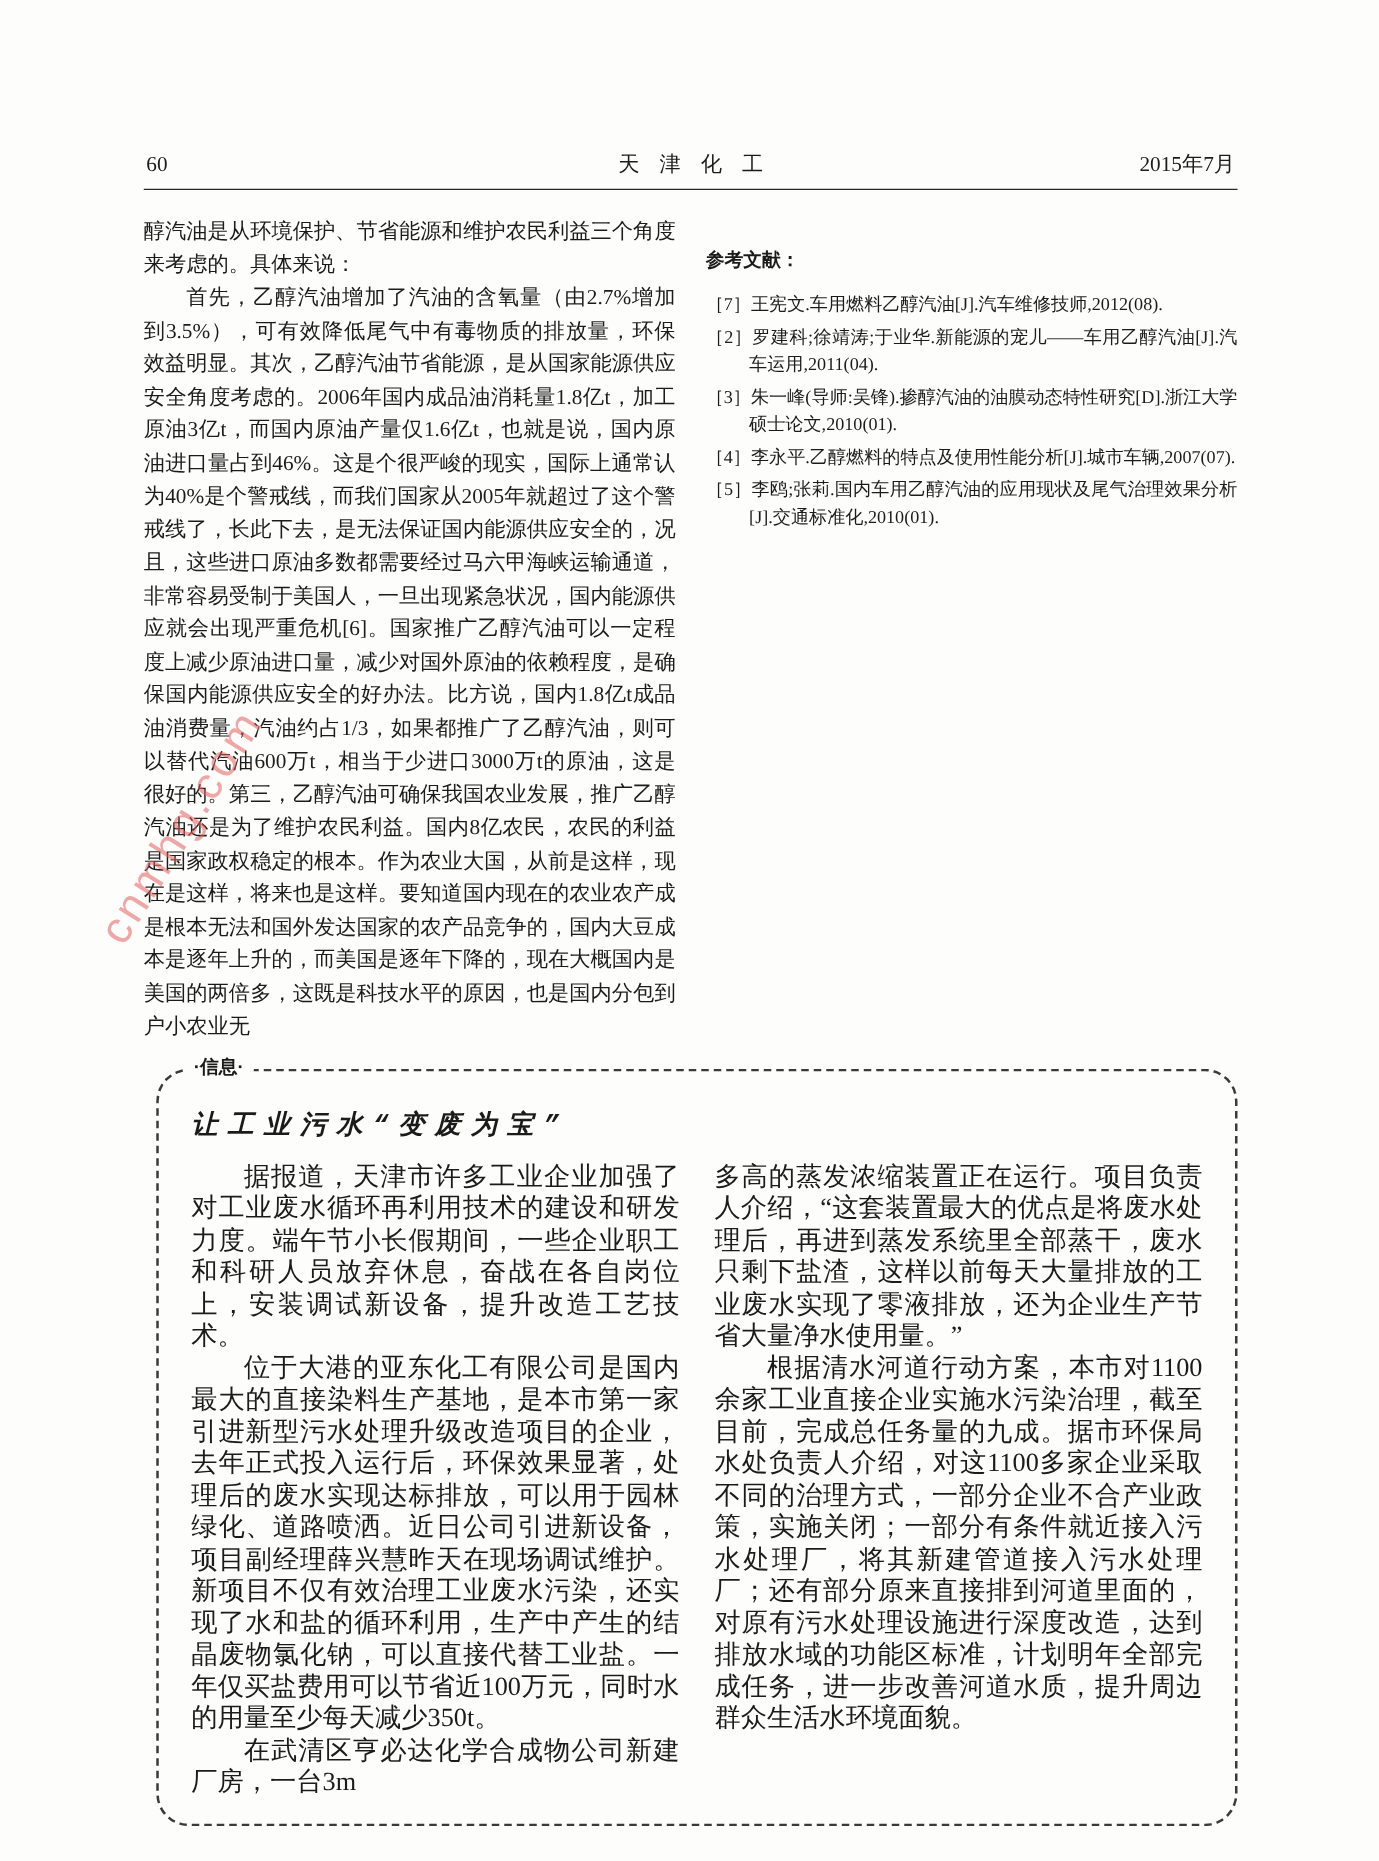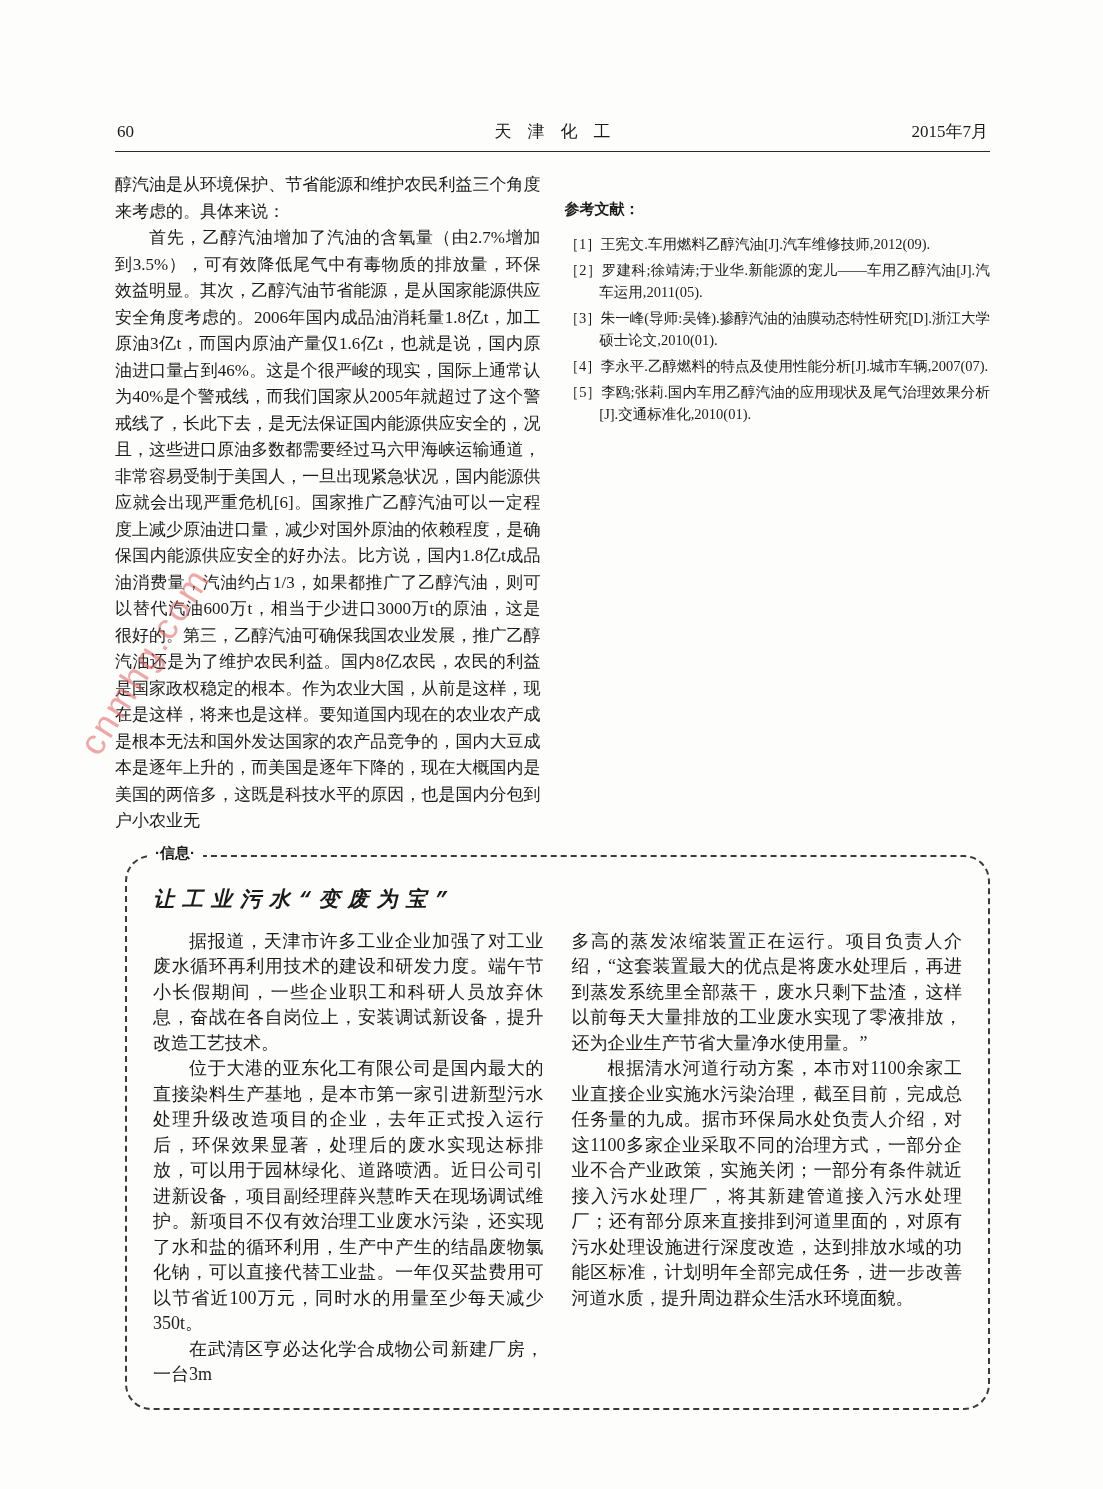--- a/index.html
+++ b/index.html
@@ -72,21 +72,21 @@
   .box-title {
     text-align: left;
     font-size: 21px;
     font-weight: bold;
     font-style: italic;
     letter-spacing: 8px;
     margin: 12px 0 16px 0;
     font-family: Liberation Mono, monospace;
   }
   .box-columns { display: flex; gap: 28px; }
-  .box-col { flex: 1; font-size: 18px; line-height: 25.5px; text-align: justify; }
+  .box-col { flex: 1; font-size: 21px; line-height: 25.5px; text-align: justify; }
 
   
   .watermark {
     position: absolute;
     left: -15px;
     top: 640px;
     width: 320px;
     text-align: center;
     transform: rotate(-58deg);
     transform-origin: center;
@@ -114,22 +114,22 @@
 
   <main class="columns">
     <section class="col">
       <p class="cont">醇汽油是从环境保护、节省能源和维护农民利益三个角度来考虑的。具体来说：</p>
       <p class="ind">首先，乙醇汽油增加了汽油的含氧量（由2.7%增加到3.5%），可有效降低尾气中有毒物质的排放量，环保效益明显。其次，乙醇汽油节省能源，是从国家能源供应安全角度考虑的。2006年国内成品油消耗量1.8亿t，加工原油3亿t，而国内原油产量仅1.6亿t，也就是说，国内原油进口量占到46%。这是个很严峻的现实，国际上通常认为40%是个警戒线，而我们国家从2005年就超过了这个警戒线了，长此下去，是无法保证国内能源供应安全的，况且，这些进口原油多数都需要经过马六甲海峡运输通道，非常容易受制于美国人，一旦出现紧急状况，国内能源供应就会出现严重危机[6]。国家推广乙醇汽油可以一定程度上减少原油进口量，减少对国外原油的依赖程度，是确保国内能源供应安全的好办法。比方说，国内1.8亿t成品油消费量，汽油约占1/3，如果都推广了乙醇汽油，则可以替代汽油600万t，相当于少进口3000万t的原油，这是很好的。第三，乙醇汽油可确保我国农业发展，推广乙醇汽油还是为了维护农民利益。国内8亿农民，农民的利益是国家政权稳定的根本。作为农业大国，从前是这样，现在是这样，将来也是这样。要知道国内现在的农业农产成是根本无法和国外发达国家的农产品竞争的，国内大豆成本是逐年上升的，而美国是逐年下降的，现在大概国内是美国的两倍多，这既是科技水平的原因，也是国内分包到户小农业无</p>
     </section>
     <section class="col">
 
       <h3 class="refs-heading">参考文献：</h3>
       <ol class="refs">
-        <li>［1］王宪文.车用燃料乙醇汽油[J].汽车维修技师,2012(09).</li>
-        <li>［2］罗建科;徐靖涛;于业华.新能源的宠儿——车用乙醇汽油[J].汽车运用,2011(05).</li>
+        <li>［7］王宪文.车用燃料乙醇汽油[J].汽车维修技师,2012(08).</li>
+        <li>［2］罗建科;徐靖涛;于业华.新能源的宠儿——车用乙醇汽油[J].汽车运用,2011(04).</li>
         <li>［3］朱一峰(导师:吴锋).掺醇汽油的油膜动态特性研究[D].浙江大学硕士论文,2010(01).</li>
         <li>［4］李永平.乙醇燃料的特点及使用性能分析[J].城市车辆,2007(07).</li>
         <li>［5］李鸥;张莉.国内车用乙醇汽油的应用现状及尾气治理效果分析[J].交通标准化,2010(01).</li>
       </ol>
     </section>
   </main>
 
   <section class="info-box">
     <span class="info-label">·信息·</span>
     <h2 class="box-title">让工业污水“变废为宝”</h2>

